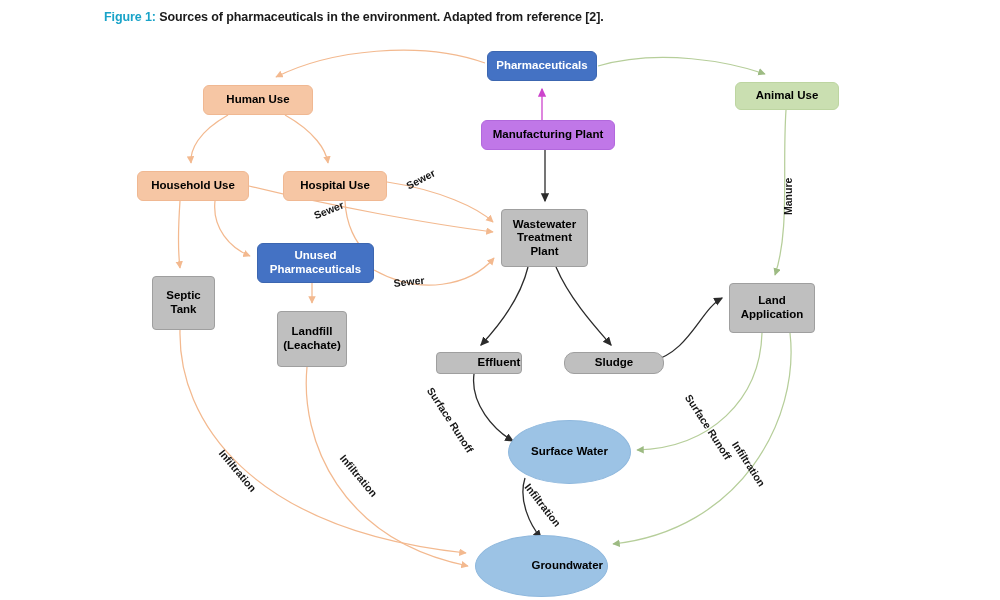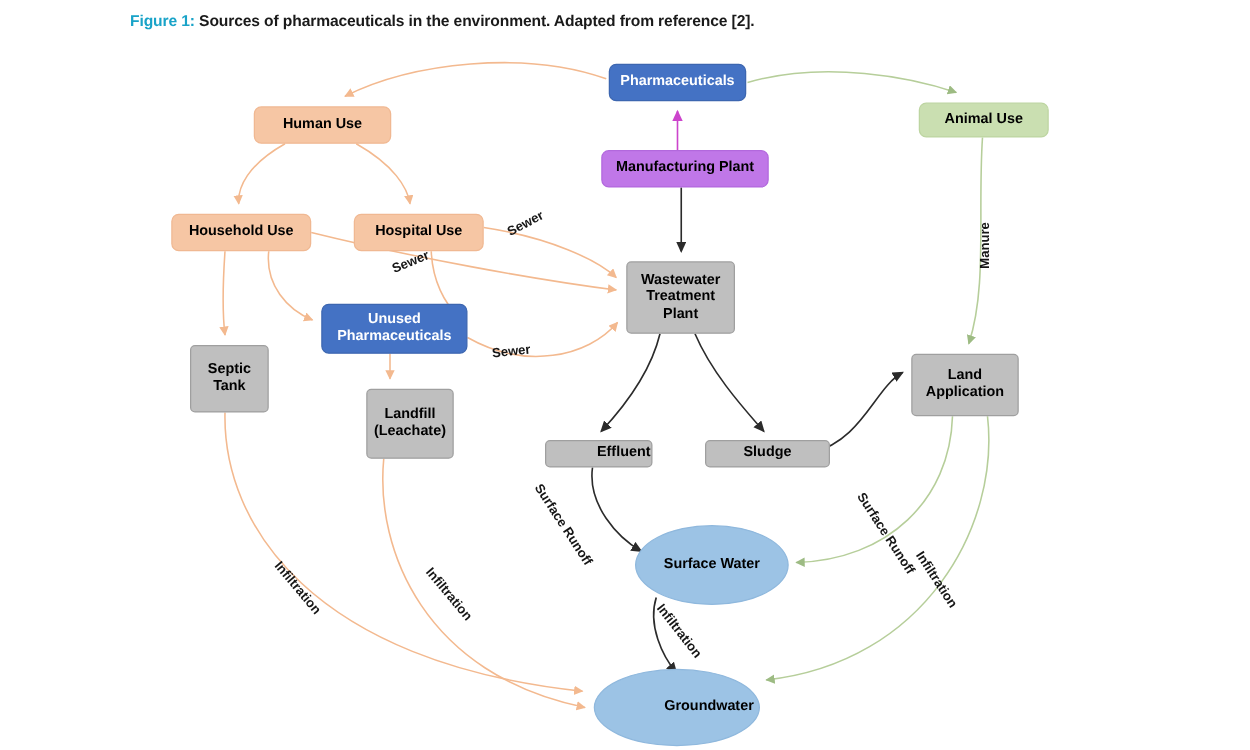--- a/index.html
+++ b/index.html
@@ -167,33 +167,33 @@
   </div>
   <div class="node n-peach" style="left:283px;top:171px;width:104px;height:30px;text-align:center;">
     <span>Hospital Use</span>
   </div>
   <div class="node n-blue" style="left:257px;top:243px;width:117px;height:40px;">
     <span>Unused Pharmaceuticals</span>
   </div>
   <div class="node sq n-gray" style="left:152px;top:276px;width:63px;height:54px;">
     <span>Septic Tank</span>
   </div>
-  <div class="node sq n-gray" style="left:293px;top:311px;width:70px;height:56px;">
+  <div class="node sq n-gray" style="left:277px;top:311px;width:70px;height:56px;">
     <span>Landfill (Leachate)</span>
   </div>
   <div class="node sq n-gray" style="left:501px;top:209px;width:87px;height:58px;">
     <span>Wastewater Treatment Plant</span>
   </div>
   <div class="node sq n-gray" style="left:729px;top:283px;width:86px;height:50px;">
     <span>Land Application</span>
   </div>
   <div class="node sq n-gray" style="left:436px;top:352px;width:86px;height:22px;padding-left:44px;">
     <span>Effluent</span>
   </div>
-  <div class="node sq n-gray" style="left:564px;top:352px;width:100px;height:22px;">
+  <div class="node sq n-gray" style="left:564px;top:352px;width:100px;height:22px;border-radius:10px;">
     <span>Sludge</span>
   </div>
   <div class="node ell n-waterblue" style="left:508px;top:420px;width:123px;height:64px;text-align:center;">
     <span>Surface Water</span>
   </div>
   <div class="node ell n-waterblue" style="left:475px;top:535px;width:133px;height:62px;justify-content:flex-end;">
     <span>Groundwater</span>
   </div>
 
   <div class="edge-label" style="left:404px;top:181px;transform:rotate(-28deg);">

